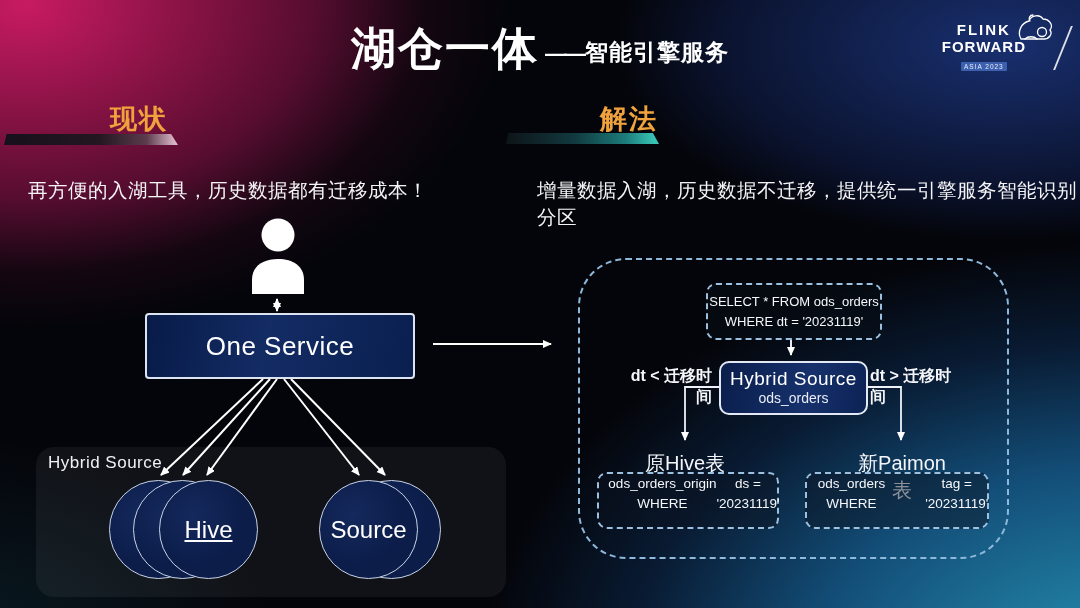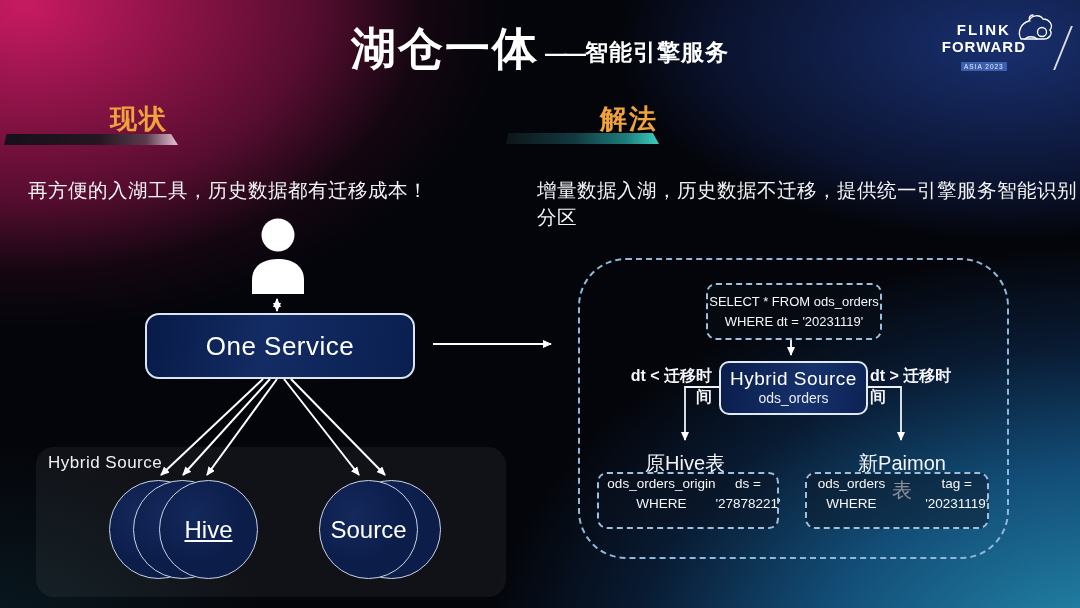--- a/index.html
+++ b/index.html
@@ -35,21 +35,21 @@
   .sec-bar{position:absolute;height:11px;top:134px;}
   .sec-bar.left{left:4px;width:174px;clip-path:polygon(1.5% 0,96% 0,100% 100%,0 100%);
     background:linear-gradient(90deg,#16101a 0%,#241722 55%,#5c3c4d 82%,#d9b6c7 98%);}
   .sec-bar.right{left:506px;width:153px;top:133px;clip-path:polygon(1.5% 0,96% 0,100% 100%,0 100%);
     background:linear-gradient(90deg,#0e1418 0%,#11393f 45%,#1c7c7a 78%,#38c4b6 97%);}
   .sec-desc{position:absolute;top:156px;font-size:19.5px;color:#f4f4f6;letter-spacing:.5px;margin-top:21px;}
   .sec-desc.left{left:28px;}
   .sec-desc.right{left:537px;}
   
   .person{position:absolute;left:250px;top:218px;width:56px;height:76px;}
-  .one-service{position:absolute;left:145px;top:313px;width:266px;height:62px;border:2px solid #dce4f2;border-radius:14px;
+  .one-service{position:absolute;left:145px;top:313px;width:266px;height:62px;border:2px solid #dce4f2;border-radius:4px;
     background:linear-gradient(100deg,#081b48 0%,#132c64 45%,#0a1f50 100%);
     display:flex;align-items:center;justify-content:center;font-size:26px;color:#fff;letter-spacing:.5px;}
   .hybrid-container{position:absolute;left:36px;top:447px;width:470px;height:150px;border-radius:18px;background:rgba(255,255,255,.055);}
   .hc-label{position:absolute;left:12px;top:6px;font-size:17px;color:#eef1f5;letter-spacing:.5px;}
   .circle{position:absolute;width:97px;height:97px;border-radius:50%;border:1.5px solid #c7d3e6;
     background:radial-gradient(70px 70px at 35% 35%, #14295c 0%, #0c1d4a 70%);
     display:flex;align-items:center;justify-content:center;font-size:24px;color:#fff;}
   
   .dashed-container{position:absolute;left:578px;top:258px;width:427px;height:297px;border:2px dashed #8fb9da;border-radius:48px;}
   .query-box{position:absolute;left:706px;top:283px;width:172px;height:53px;border:2px dashed #9cc1e0;border-radius:10px;
@@ -167,20 +167,20 @@
   </div>
 
   <div class="cond left">dt &lt; 迁移时间</div>
   <div class="cond right">dt &gt; 迁移时间</div>
 
   <div class="branch-label left">原Hive表</div>
   <div class="branch-label right">新Paimon表</div>
 
   <div class="result-box left">
     <div>ods_orders_origin WHERE</div>
-    <div>ds = '27878221'</div>
+    <div>ds = '20231119'</div>
   </div>
   <div class="result-box right">
     <div>ods_orders WHERE</div>
     <div>tag = '20231119'</div>
   </div>
 
 </div>
 
 </body></html>

